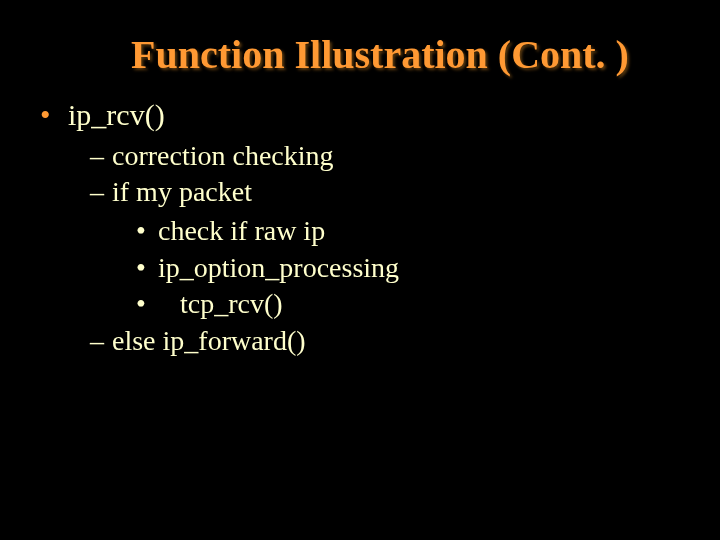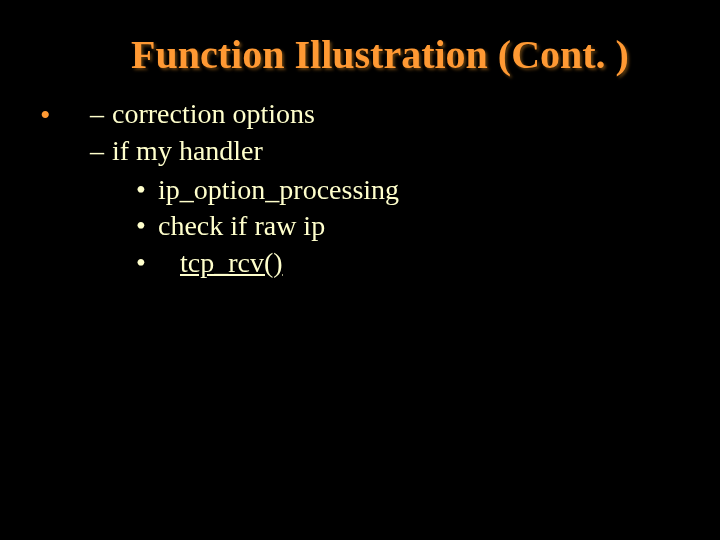--- a/index.html
+++ b/index.html
@@ -80,39 +80,40 @@
   ul.level3 > li::before {
     content: "•";
     position: absolute;
     left: 0;
     top: 0;
     color: #ffffcc;
   }
   .cont {
     display: block;
     padding-left: 22px;
-    text-decoration: underline;
   }
 </style>
 </head>
 <body>
 
 <div class="slide">
   <h1 class="title">Function Illustration (Cont. )</h1>
 
   <ul class="level1">
     <li>
+      <span>ip_rcv()</span>
       <ul class="level2">
-        <li><span>correction options</span></li>
+        <li><span>correction checking</span></li>
         <li>
-          <span>if my handler</span>
+          <span>if my packet</span>
           <ul class="level3">
+            <li><span>check if raw ip</span></li>
             <li><span>ip_option_processing</span></li>
-            <li><span>check if raw ip</span></li>
             <li>
               <span class="cont">tcp_rcv()</span>
             </li>
           </ul>
         </li>
+        <li><span>else ip_forward()</span></li>
       </ul>
     </li>
   </ul>
 </div>
 
 </body></html>

